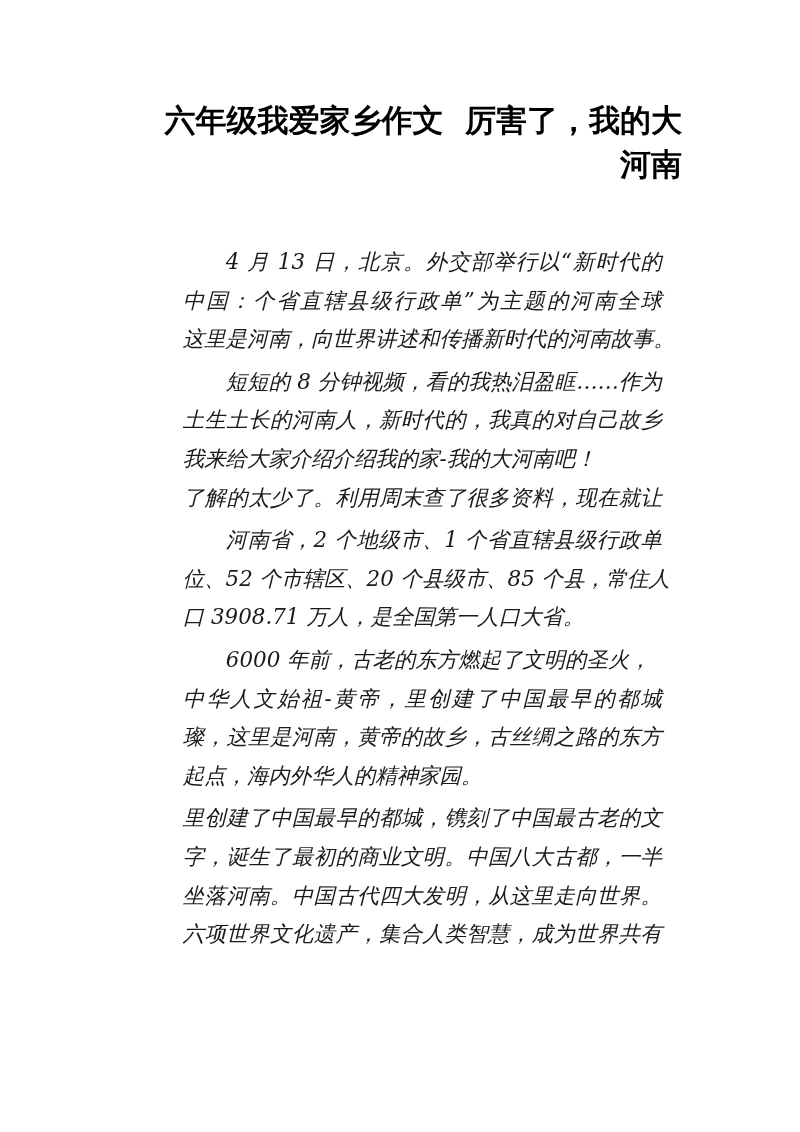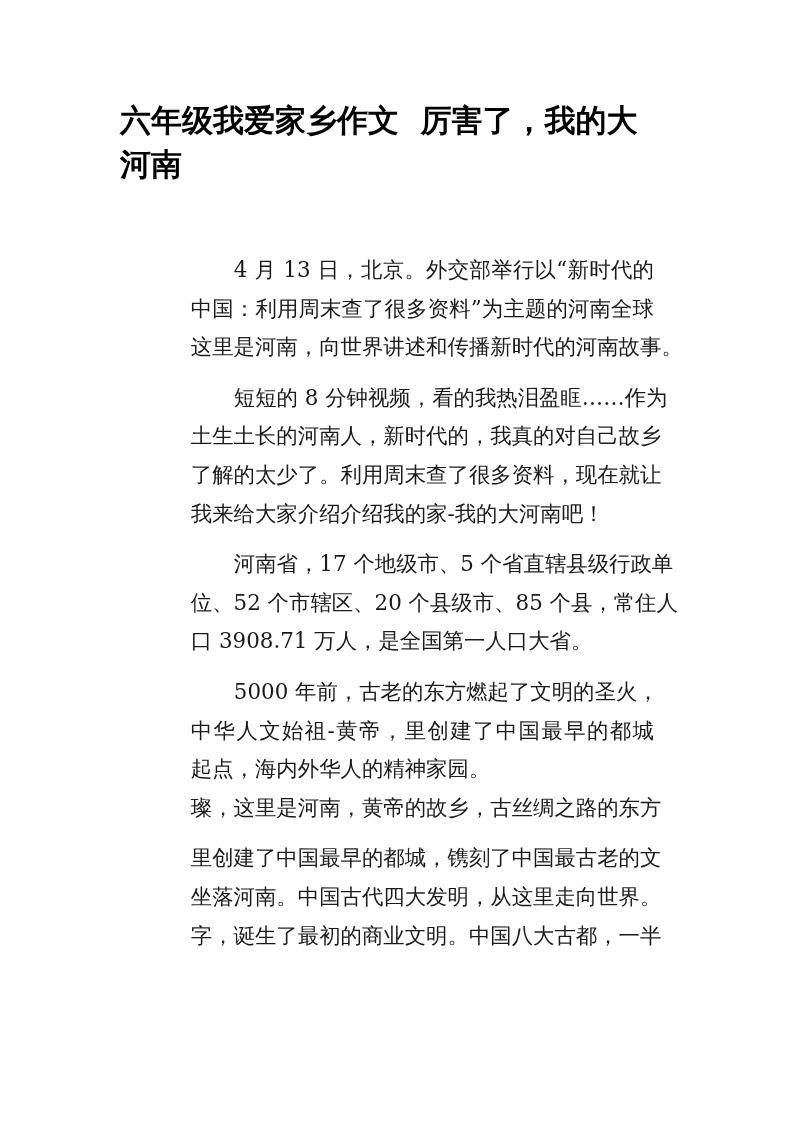--- a/index.html
+++ b/index.html
@@ -21,44 +21,45 @@
       width: 800px;
       height: 1132px;
       background: #ffffff;
     }
     .title {
       position: absolute;
       left: 120px;
       top: 98px;
       width: 562px;
       margin: 0;
-      text-align: left;
+      text-align: right;
       font-family: "DejaVu Sans", "Liberation Sans", sans-serif;
       font-weight: bold;
       font-size: 31px;
       line-height: 44px;
       color: #000000;
       letter-spacing: 0px;
     }
     .body-text {
       position: absolute;
       left: 136px;
       top: 239px;
       width: 530px;
       font-family: "DejaVu Serif", "Liberation Serif", serif;
       font-size: 21.4px;
       line-height: 38.6px;
       color: #1a1a1a;
     }
     .para {
-      margin: 12px;
+      margin: 4px;
       padding: 0;
       text-indent: 2em;
       text-align: justify;
       word-break: break-all;
+      font-style: italic;
     }
     .line {
       display: block;
       white-space: nowrap;
       text-align: justify;
       text-align-last: justify;
     }
     .line.last {
       text-align-last: left;
     }
@@ -73,44 +74,45 @@
 
   <h1 class="title">
     <span style="display:block;white-space:pre;">六年级我爱家乡作文  厉害了，我的大</span>
     <span style="display:block;">河南</span>
   </h1>
 
   <div class="body-text">
 
     <div class="para">
       <span class="line indent">4 月 13 日，北京。外交部举行以“新时代的</span>
-      <span class="line">中国：利用周末查了很多资料”为主题的河南全球</span>
+      <span class="line">中国：个省直辖县级行政单”为主题的河南全球</span>
       <span class="line last">这里是河南，向世界讲述和传播新时代的河南故事。</span>
     </div>
 
     <div class="para">
       <span class="line indent">短短的 8 分钟视频，看的我热泪盈眶……作为</span>
       <span class="line">土生土长的河南人，新时代的，我真的对自己故乡</span>
+      <span class="line last">我来给大家介绍介绍我的家-我的大河南吧！</span>
       <span class="line">了解的太少了。利用周末查了很多资料，现在就让</span>
-      <span class="line last">我来给大家介绍介绍我的家-我的大河南吧！</span>
     </div>
 
     <div class="para">
-      <span class="line indent">河南省，17 个地级市、5 个省直辖县级行政单</span>
+      <span class="line indent">河南省，2 个地级市、1 个省直辖县级行政单</span>
       <span class="line">位、52 个市辖区、20 个县级市、85 个县，常住人</span>
       <span class="line last">口 3908.71 万人，是全国第一人口大省。</span>
     </div>
 
     <div class="para">
-      <span class="line indent last">5000 年前，古老的东方燃起了文明的圣火，</span>
+      <span class="line indent last">6000 年前，古老的东方燃起了文明的圣火，</span>
       <span class="line">中华人文始祖-黄帝，里创建了中国最早的都城</span>
+      <span class="line">璨，这里是河南，黄帝的故乡，古丝绸之路的东方</span>
       <span class="line last">起点，海内外华人的精神家园。</span>
-      <span class="line">璨，这里是河南，黄帝的故乡，古丝绸之路的东方</span>
     </div>
 
     <div class="para">
       <span class="line">里创建了中国最早的都城，镌刻了中国最古老的文</span>
+      <span class="line">字，诞生了最初的商业文明。中国八大古都，一半</span>
       <span class="line">坐落河南。中国古代四大发明，从这里走向世界。</span>
-      <span class="line">字，诞生了最初的商业文明。中国八大古都，一半</span>
+      <span class="line">六项世界文化遗产，集合人类智慧，成为世界共有</span>
     </div>
 
   </div>
 </div>
 
 </body></html>

